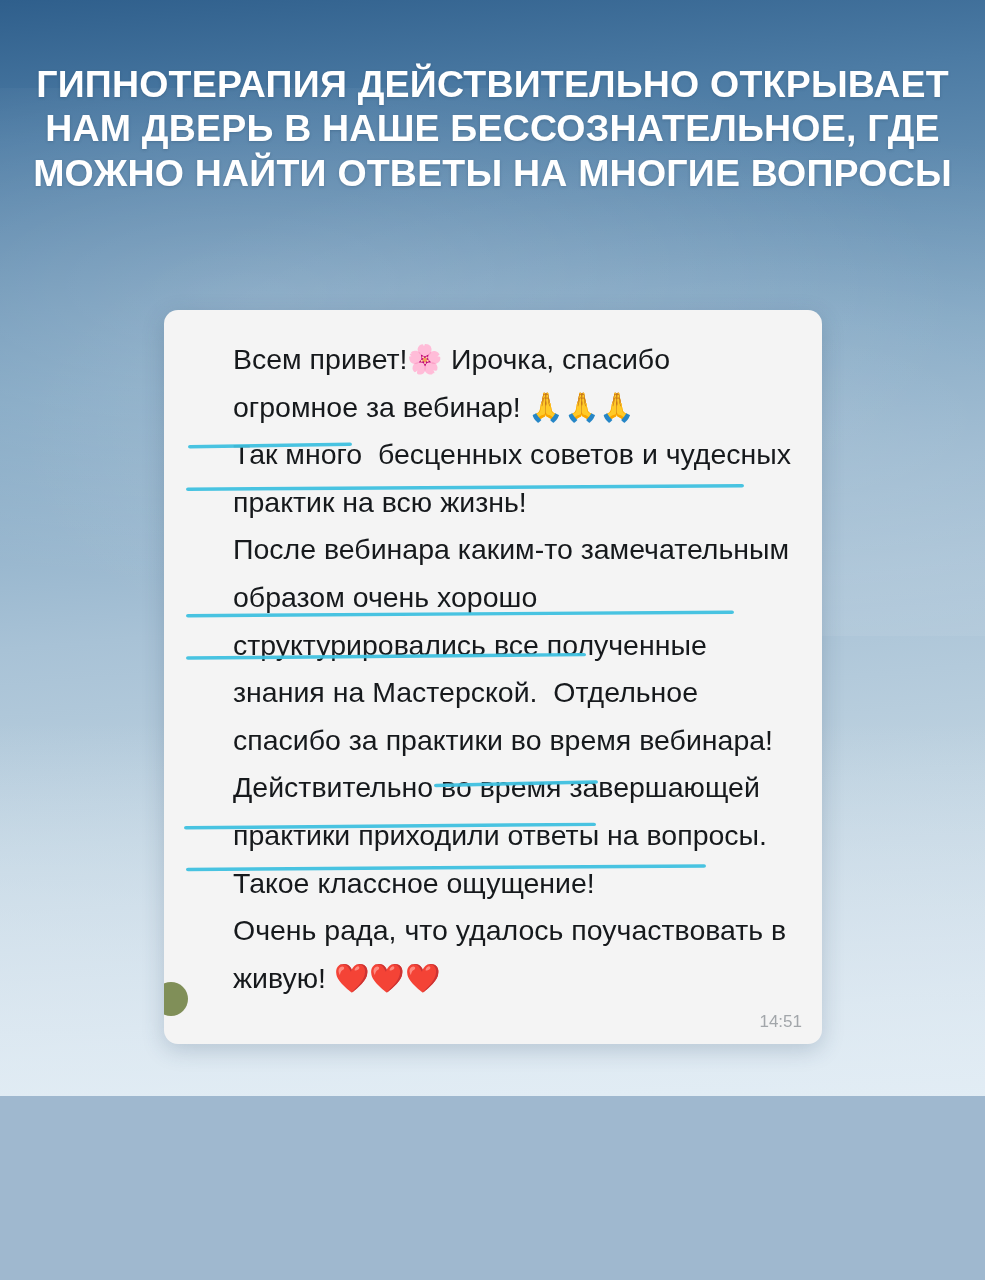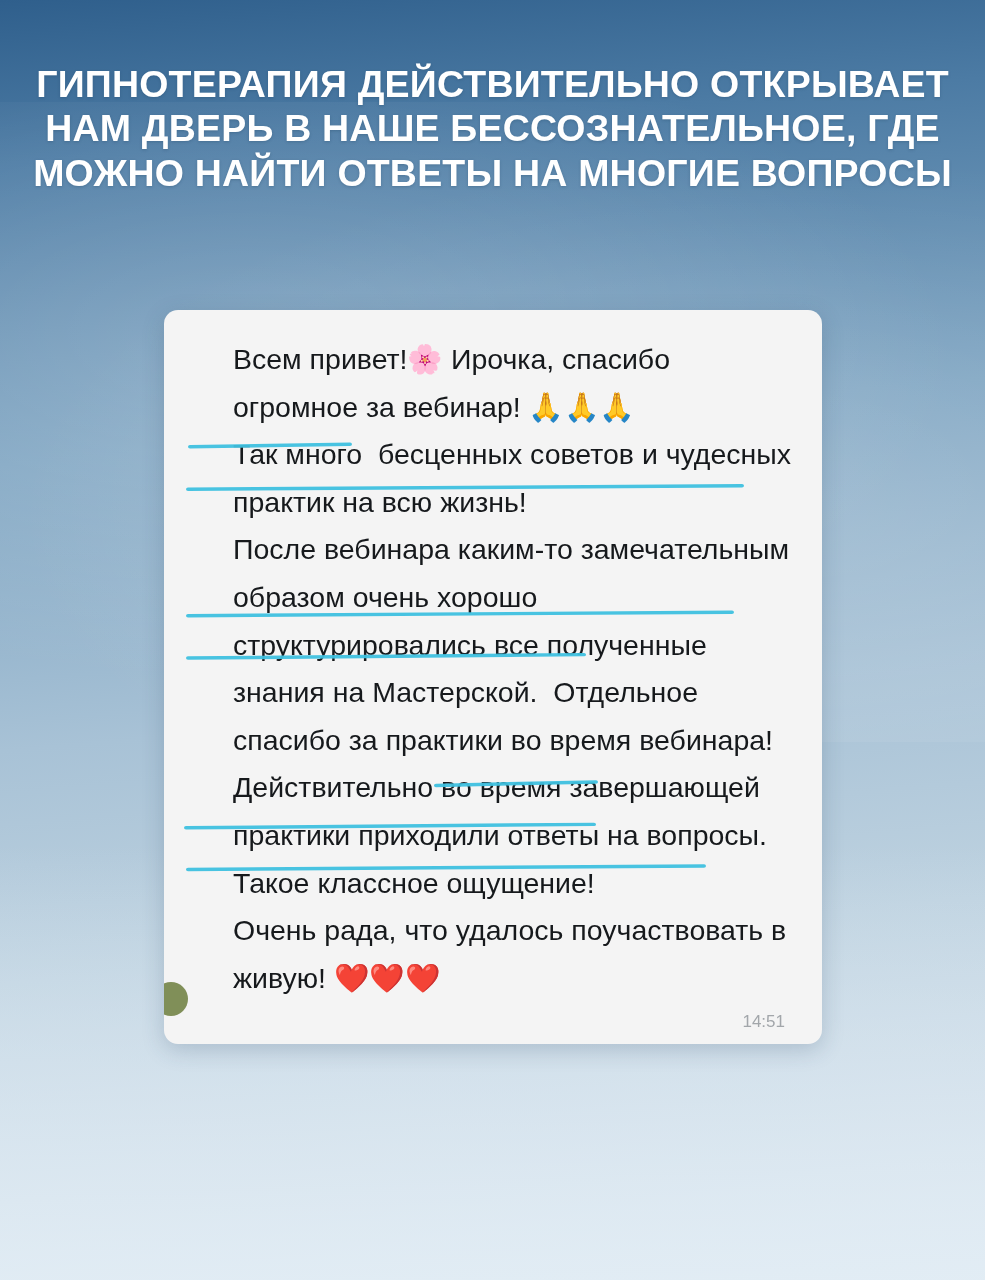--- a/index.html
+++ b/index.html
@@ -9,21 +9,21 @@
   body {
     width: 985px;
     height: 1280px;
     overflow: hidden;
     font-family: "Liberation Sans", sans-serif;
     background: #9fb8cf;
   }
   #page {
     position: relative;
     width: 985px;
-    height: 1280px;
+    height: 1096px;
     overflow: hidden;
     background: linear-gradient(175deg, #2f5f8c 0%, #4c7ba4 12%, #7fa5c2 34%, #a8c2d6 55%, #bed2e0 72%, #cfdde8 88%, #dfe9f1 100%);
   }
   
   #page::before {
     content: "";
     position: absolute;
     left: -10%;
     top: 8%;
     width: 120%;
@@ -93,21 +93,21 @@
     line-height: 1.67;
     color: #16191c;
     white-space: pre-wrap;
     word-break: break-word;
     position: relative;
     z-index: 2;
     margin-left: 35px;
   }
   .timestamp {
     position: absolute;
-    right: 37px;
+    right: 20px;
     bottom: 12px;
     font-size: 17px;
     color: #a2a6aa;
     z-index: 3;
     margin-top: 20px;
   }
   .corner-blob {
     position: absolute;
     left: -10px;
     bottom: 28px;

